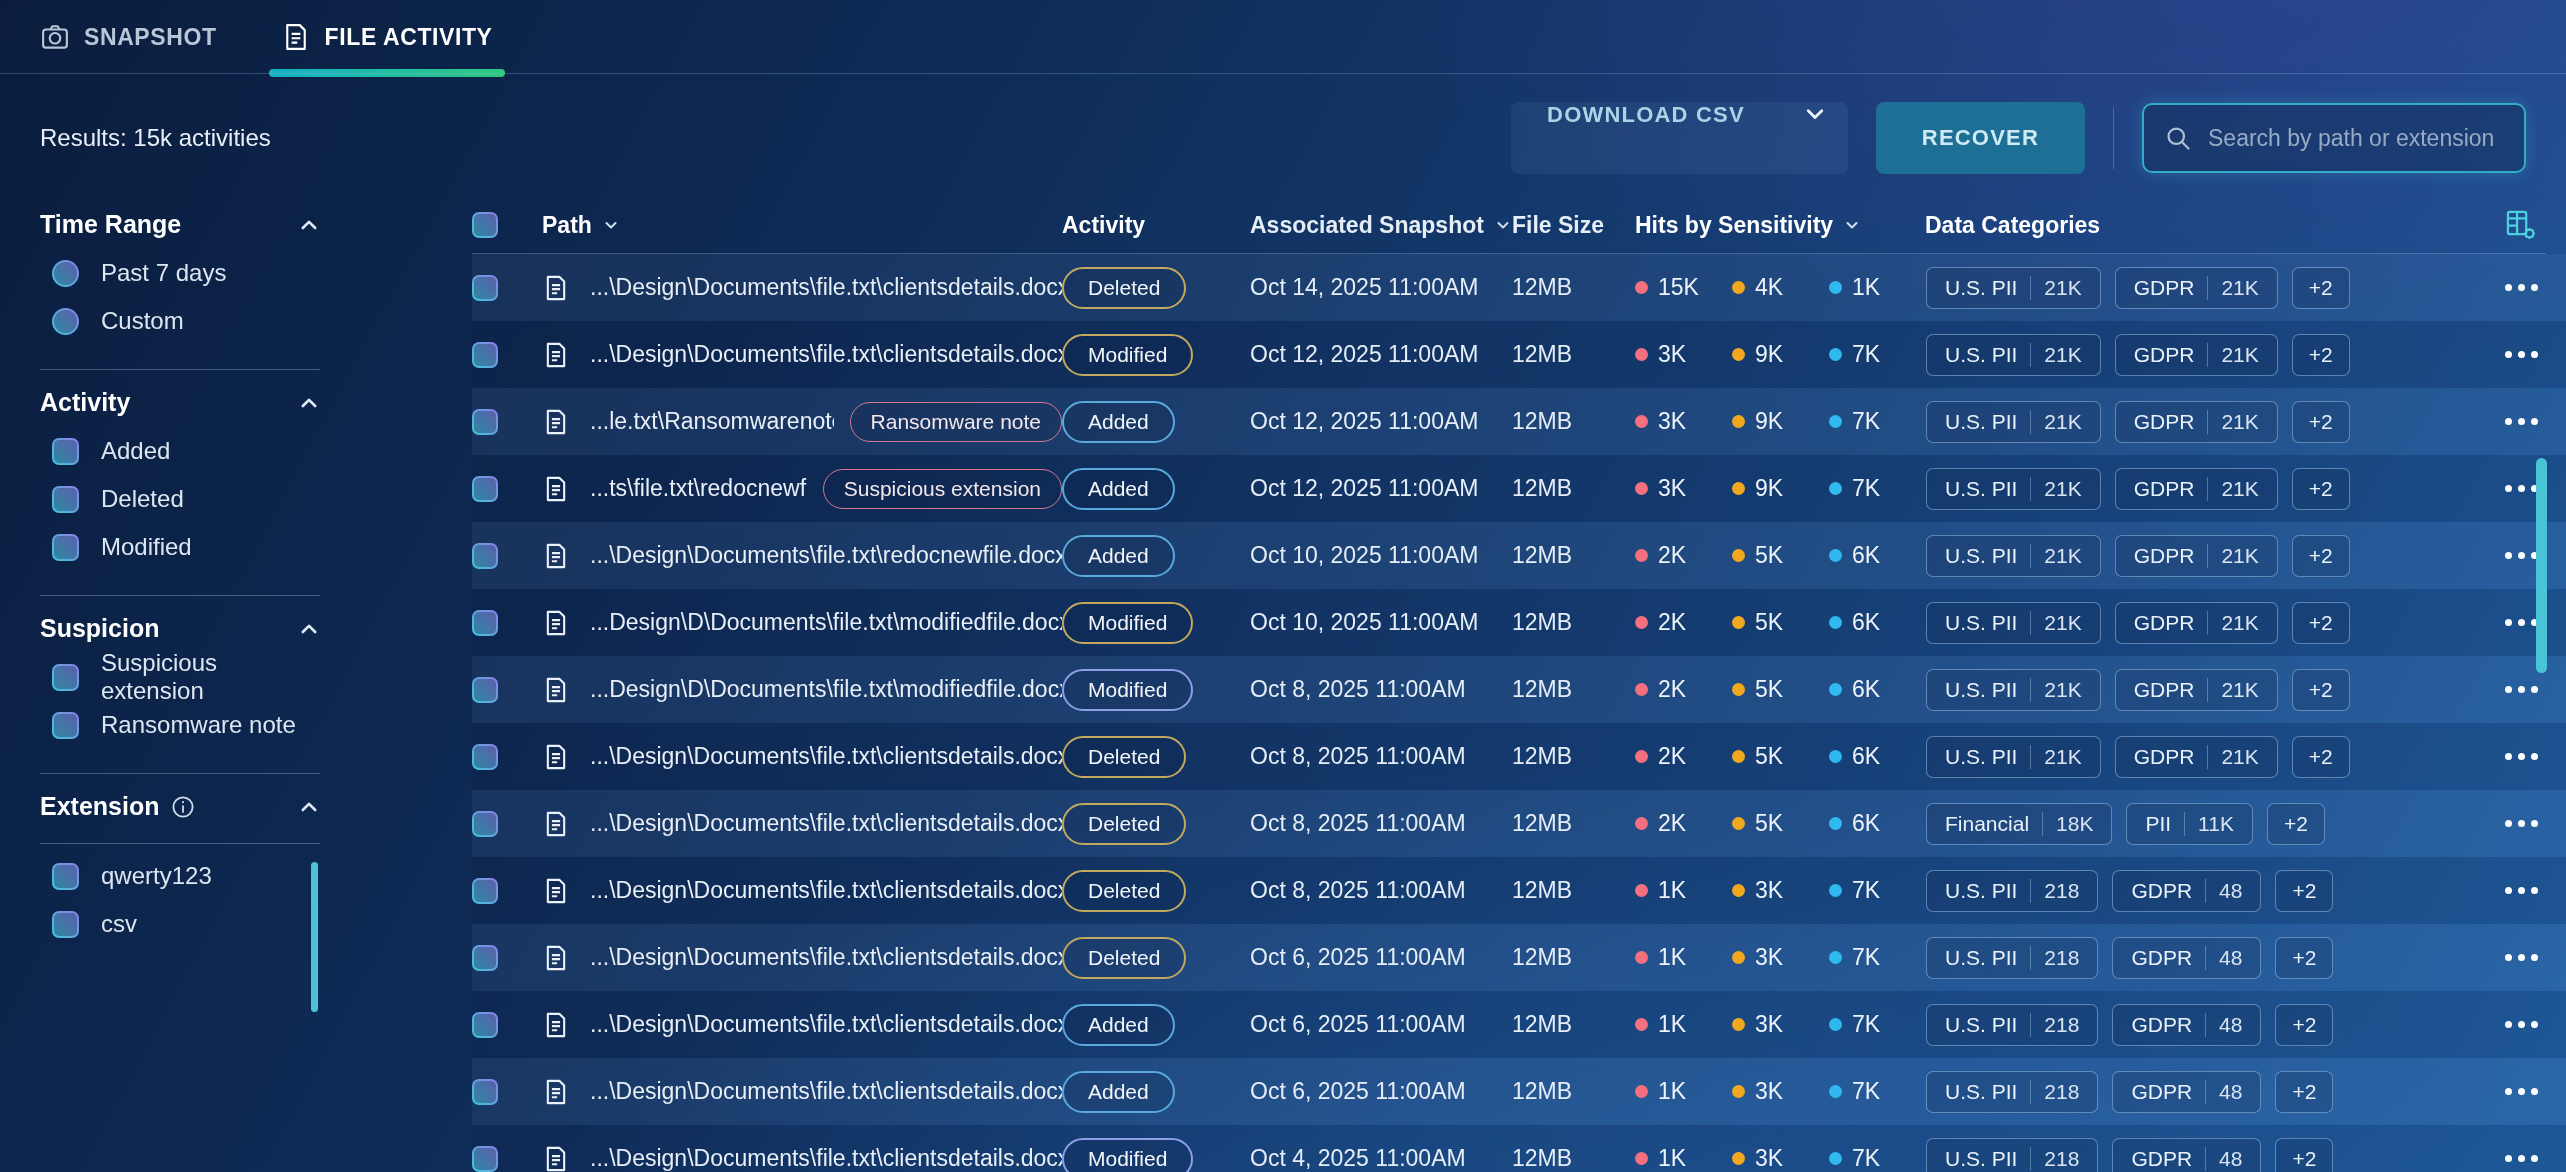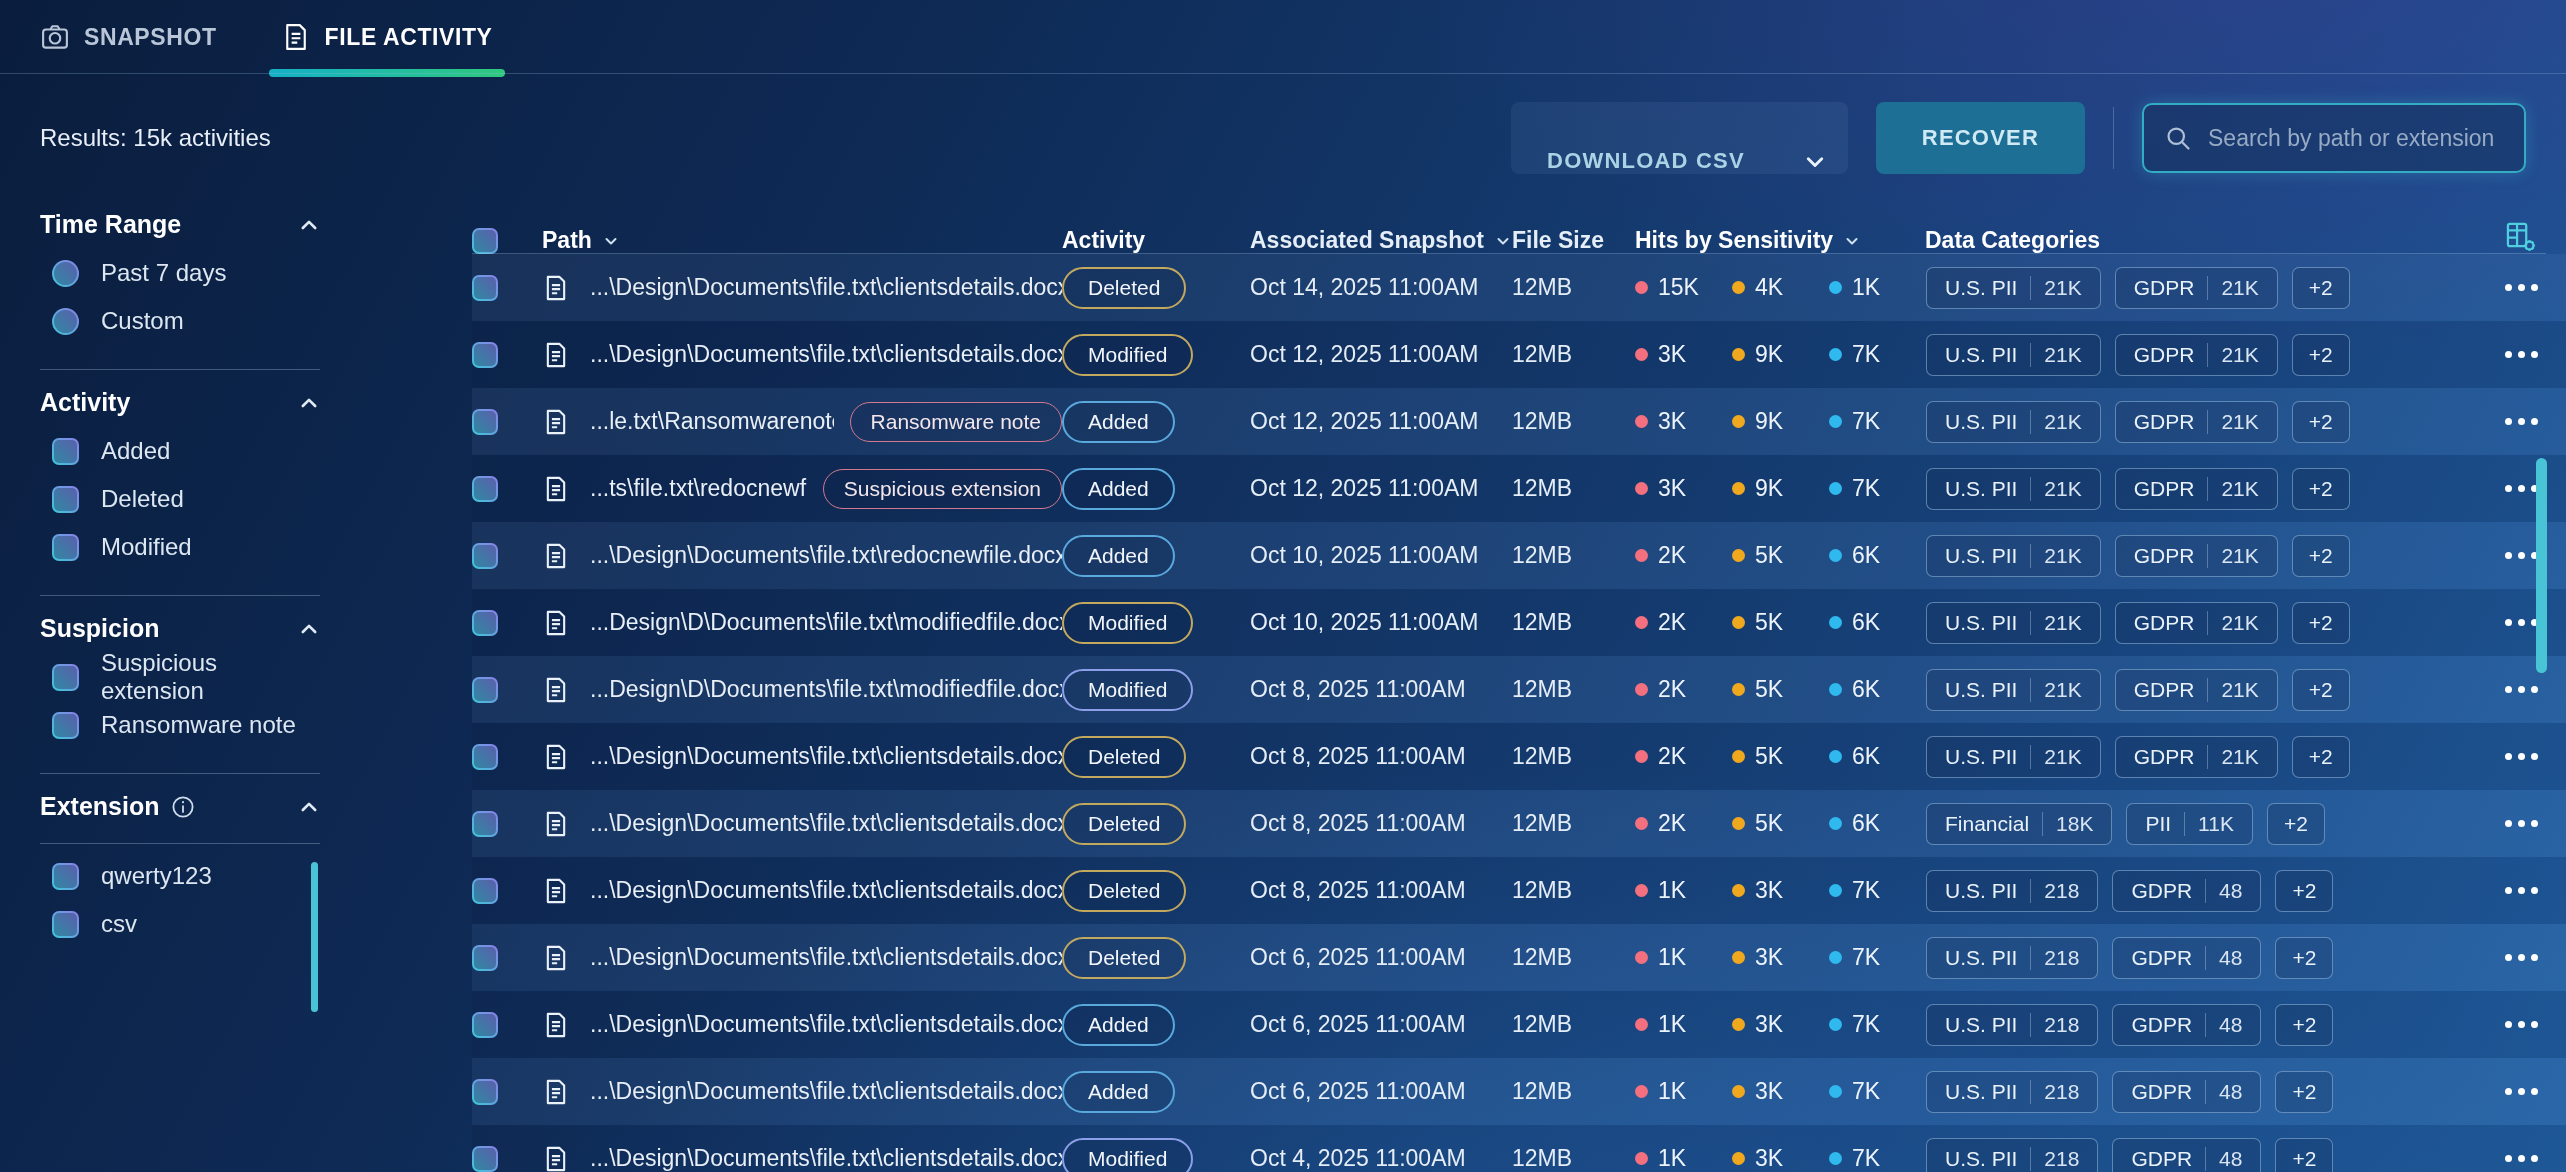--- a/index.html
+++ b/index.html
@@ -19,21 +19,21 @@
          color:#b9c6d8; font-size:23px; font-weight:700; letter-spacing:0.6px; cursor:pointer; }
   .tab svg { width:30px; height:30px; }
   .tab.active { color:#ffffff; }
   .tab.active::after { content:""; position:absolute; left:-12px; right:-12px; bottom:-3px; height:8px;
          border-radius:5px; background:linear-gradient(90deg,#14b0c6,#2fc97e); }
 
   
   .toolbar { display:flex; align-items:center; justify-content:space-between; padding:28px 40px 22px 40px; }
   .results { font-size:24px; color:#e9eff8; }
   .controls { display:flex; align-items:center; gap:28px; }
-  .btn-split { display:flex; align-items:flex-end; background:rgba(160,200,255,0.08); border-radius:8px; height:72px; cursor:pointer; }
+  .btn-split { display:flex; align-items:flex-start; background:rgba(160,200,255,0.08); border-radius:8px; height:72px; cursor:pointer; }
   .btn-download { display:flex; align-items:center; padding:0 36px; font-size:22px; font-weight:700; letter-spacing:1.2px; color:#a9d4e6; }
   .split-divider { width:1px; background:rgba(190,220,250,0.25); }
   .btn-caret { width:66px; display:flex; align-items:center; justify-content:center; color:#eaf3fb; }
   .btn-recover { height:72px; padding:0 46px; background:#1d6f95; border-radius:8px; color:#cfeaf4;
                  font-size:22px; font-weight:700; letter-spacing:1.2px; display:flex; align-items:center; cursor:pointer; }
   .vdiv { width:1px; height:62px; background:rgba(190,220,250,0.25); }
   .searchbox { display:flex; align-items:center; gap:16px; width:384px; height:70px; border:2px solid #33adc4;
                border-radius:10px; padding:0 20px; background:rgba(12,36,70,0.35);
                box-shadow:0 0 16px rgba(64,196,220,0.28); color:#aebfd6; }
   .searchbox svg { flex:none; }
@@ -61,21 +61,21 @@
                        linear-gradient(225deg,#8a7fe8,#3fc6d8) border-box; }
   .divider { height:1px; background:rgba(195,220,245,0.3); margin:24px 0 18px 0; }
   .ext-search { height:64px; border:1.5px solid rgba(150,195,235,0.55); border-radius:10px; display:flex;
                 align-items:center; gap:14px; padding:0 18px; color:#aebfd6; margin-top:16px; background:rgba(14,38,72,0.25); }
   .ext-search input { background:transparent; border:none; outline:none; color:#dce8f4; font-size:23px; width:100%; }
   .ext-search input::placeholder { color:#97abc4; }
   .ext-list { position:relative; padding-right:22px; }
   .side-scroll { position:absolute; right:2px; top:10px; width:7px; height:150px; border-radius:4px; background:#49c4d6; }
 
   
-  .thead { display:flex; align-items:flex-end; height:58px; font-size:23px; font-weight:700; color:#ffffff; position:relative; }
+  .thead { display:flex; align-items:center; height:58px; font-size:23px; font-weight:700; color:#ffffff; position:relative; }
   .thead::after { content:""; position:absolute; left:0; right:20px; bottom:0; height:1px; background:rgba(170,205,240,0.3); }
   .hlabel { display:flex; align-items:center; gap:10px; }
   .sorticon { color:#cfe0ef; display:flex; }
 
   .c-check { flex:0 0 70px; display:flex; align-items:center; }
   .c-icon  { flex:0 0 48px; display:flex; align-items:center; color:#eaf1f9; }
   .c-path  { flex:0 0 472px; display:flex; align-items:center; gap:16px; min-width:0; overflow:hidden; }
   .c-pathhead { flex:0 0 520px; }
   .c-act   { flex:0 0 188px; }
   .c-snap  { flex:0 0 262px; font-size:23px; color:#e5edf6; }

